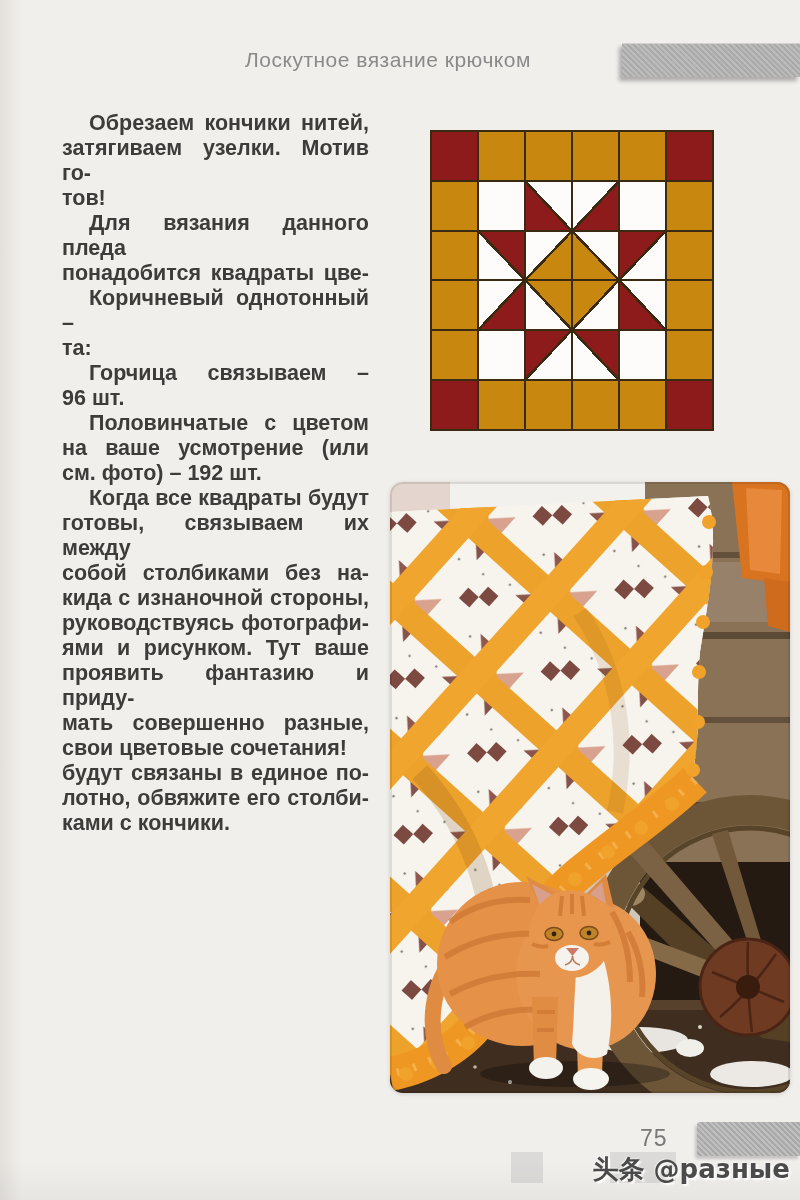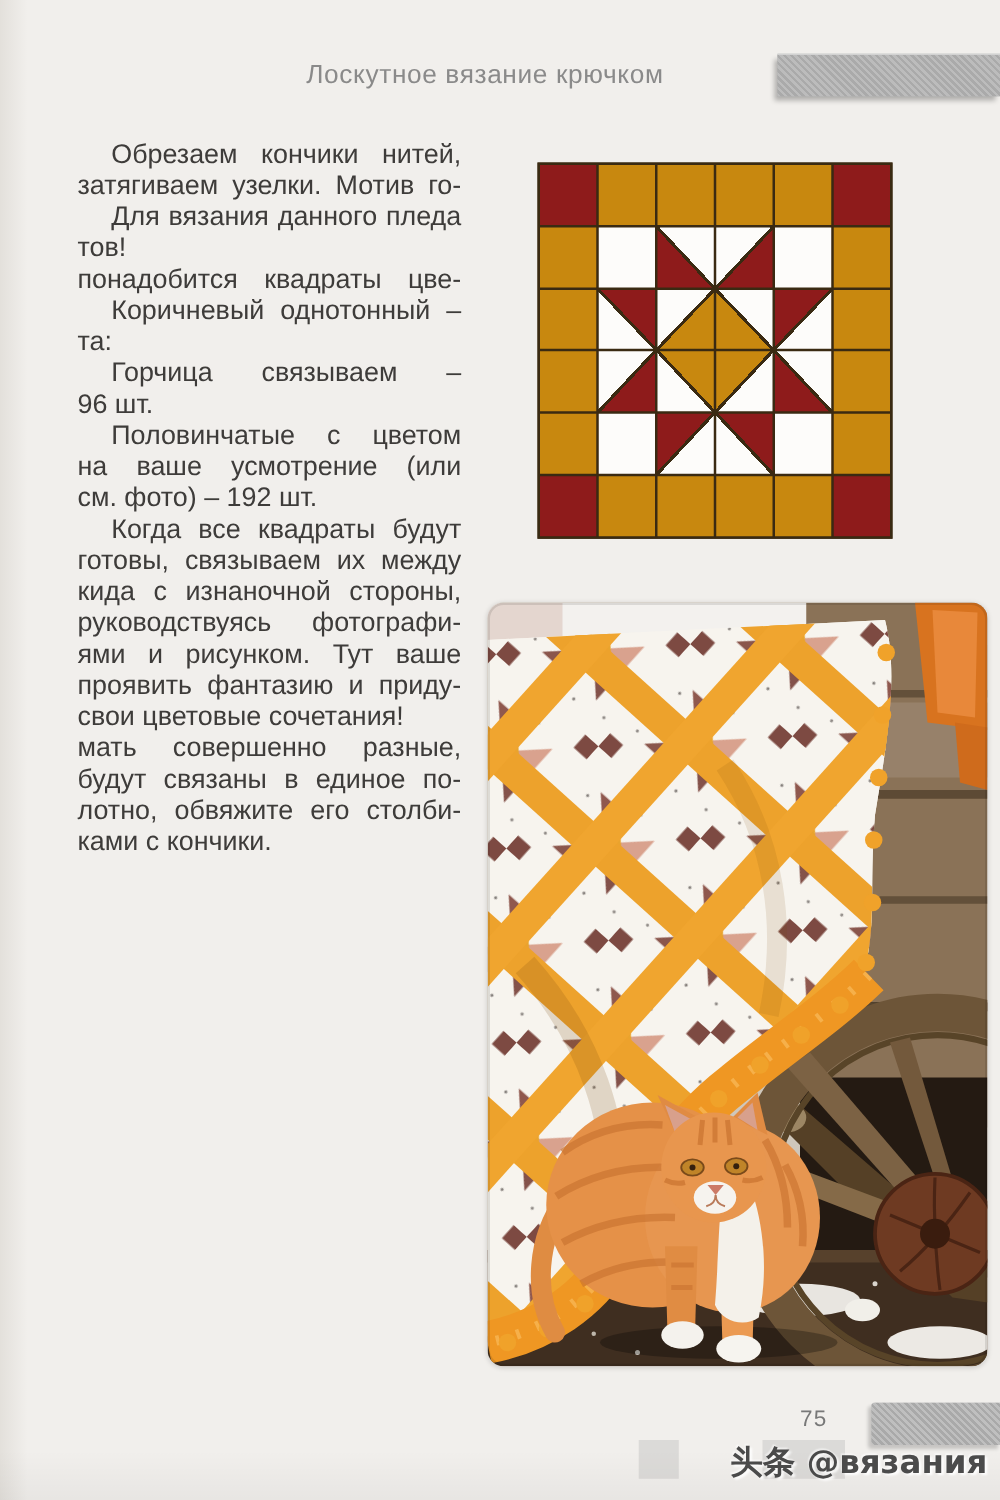--- a/index.html
+++ b/index.html
@@ -26,41 +26,41 @@
     background:#b2b2b2;
     background-image:repeating-linear-gradient(45deg,#bcbcbc 0 2px,#aaaaaa 2px 4px);
     box-shadow:-3px 4px 4px rgba(0,0,0,0.28);
     border-top:1px solid #d2d2d2;
   }
   
   .textcol{
     position:absolute;left:62px;top:111px;width:307px;
     font-size:21.5px;line-height:25px;color:#3e3c3a;
   }
-  .line{ text-align:justify; text-align-last:justify; }
+  .line{ text-align:justify; text-align-last:justify;font-weight:bold; }
   .line.first{ text-indent:27px; }
   .line.plast{ text-align-last:left; }
   
   .diagram{
     position:absolute;left:430px;top:130px;width:284px;height:301px;
     display:grid;grid-template-columns:repeat(6,1fr);grid-template-rows:repeat(6,1fr);
     gap:2px;background:#3a2a12;border:2px solid #3a2a12;box-sizing:border-box;
   }
   .diagram .cell{ width:100%;height:100%; }
   
   .photo{
     position:absolute;left:390px;top:482px;width:400px;height:611px;
     border-radius:13px;overflow:hidden;background:#cfc7bb;
     box-shadow:0 1px 4px rgba(0,0,0,0.15);
   }
   .photo svg{display:block;}
   
   .page-number{
     position:absolute;left:640px;top:1125px;width:40px;
-    font-size:18px;color:#787878;letter-spacing:1px;
+    font-size:23px;color:#787878;letter-spacing:1px;
   }
   .footer-bar{
     position:absolute;left:697px;top:1122px;width:103px;height:34px;
     background:#b5b5b5;
     background-image:repeating-linear-gradient(45deg,#bfbfbf 0 2px,#a9a9a9 2px 4px);
     box-shadow:-2px 3px 3px rgba(0,0,0,0.18);
     border-radius:3px 0 0 3px;
   }
   .wm-square{ position:absolute;background:rgba(170,170,170,0.30); }
   .wm-sq1{ left:511px;top:1152px;width:32px;height:31px; }
@@ -77,38 +77,39 @@
 
 <div class="page-edge"></div>
 <div class="page-shadow-bottom"></div>
 
 <div class="header-title">Лоскутное вязание крючком</div>
 <div class="header-bar"></div>
 
 <div class="textcol" id="textcol">
     <div class="line first">Обрезаем кончики нитей,</div>
     <div class="line">затягиваем узелки. Мотив го-</div>
+    <div class="line plast">тов!</div>
     <div class="line first">Для вязания данного пледа</div>
-    <div class="line plast">тов!</div>
     <div class="line">понадобится квадраты цве-</div>
     <div class="line first">Коричневый однотонный –</div>
     <div class="line plast">та:</div>
     <div class="line first">Горчица связываем –</div>
     <div class="line plast">96 шт.</div>
     <div class="line first">Половинчатые с цветом</div>
     <div class="line">на ваше усмотрение (или</div>
     <div class="line plast">см. фото) – 192 шт.</div>
     <div class="line first">Когда все квадраты будут</div>
     <div class="line">готовы, связываем их между</div>
+    <div class="line">собой столбиками без на-</div>
     <div class="line">кида с изнаночной стороны,</div>
     <div class="line">руководствуясь фотографи-</div>
     <div class="line">ями и рисунком. Тут ваше</div>
     <div class="line">проявить фантазию и приду-</div>
+    <div class="line">мать совершенно разные,</div>
     <div class="line plast">свои цветовые сочетания!</div>
-    <div class="line">мать совершенно разные,</div>
     <div class="line">будут связаны в единое по-</div>
     <div class="line">лотно, обвяжите его столби-</div>
     <div class="line plast">ками с кончики.</div>
   </div>
 
 <div class="diagram" id="diagram">
     <div class="cell" style="background: rgb(142, 27, 27);"></div>
     <div class="cell" style="background: rgb(200, 136, 15);"></div>
     <div class="cell" style="background: rgb(200, 136, 15);"></div>
     <div class="cell" style="background: rgb(200, 136, 15);"></div>
@@ -318,13 +319,13 @@
   </g>
 
   <rect x="1" y="1" width="398" height="609" rx="12" fill="none" stroke="rgba(0,0,0,0.10)" stroke-width="2"></rect>
 </svg>
 </div>
 
 <div class="page-number">75</div>
 <div class="footer-bar"></div>
 <div class="wm-square wm-sq1"></div>
 <div class="wm-square wm-sq2"></div>
-<div class="watermark">头条 @вязания</div>
+<div class="watermark">头条 @разные</div>
 
 </body></html>

